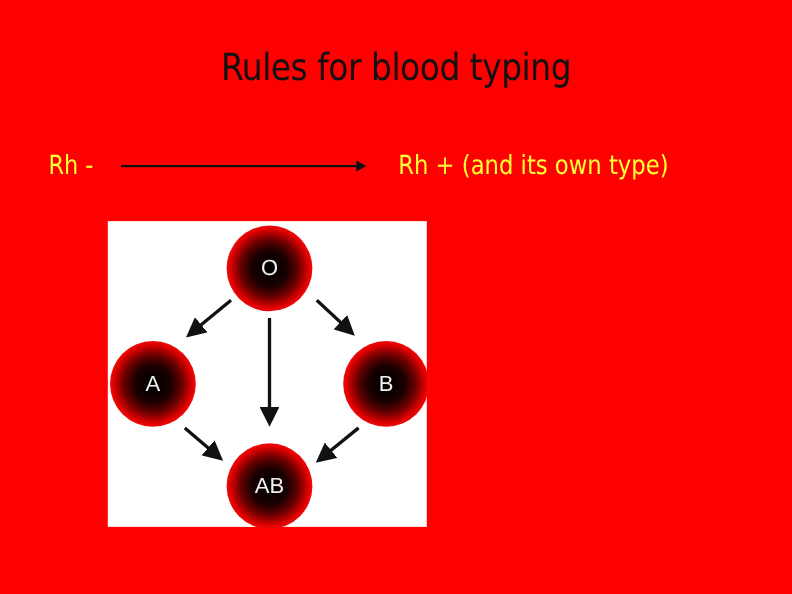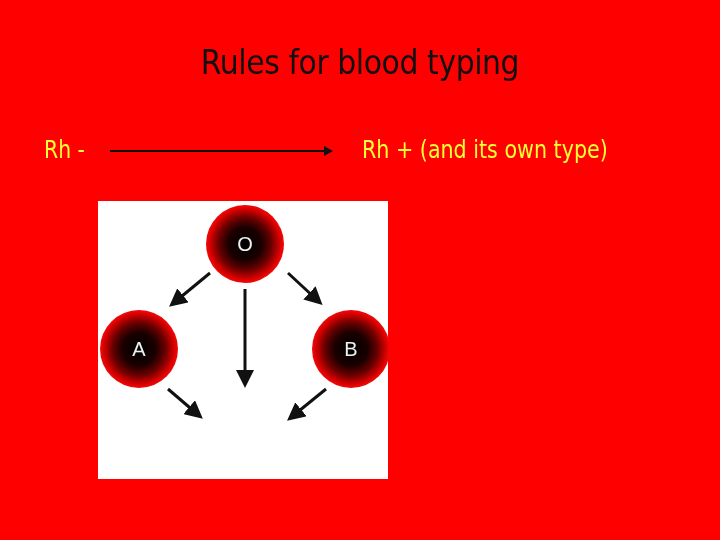--- a/index.html
+++ b/index.html
@@ -48,14 +48,17 @@
 
     <div class="cell" style="left:108px; top:4px;">
       <span>O</span>
     </div>
     <div class="cell" style="left:2px; top:109px;">
       <span>A</span>
     </div>
     <div class="cell" style="left:214px; top:109px;">
       <span>B</span>
     </div>
+    <div class="cell" style="left:108px; top:202px;">
+      <span>AB</span>
+    </div>
   </div>
 </div>
 
 </body></html>

